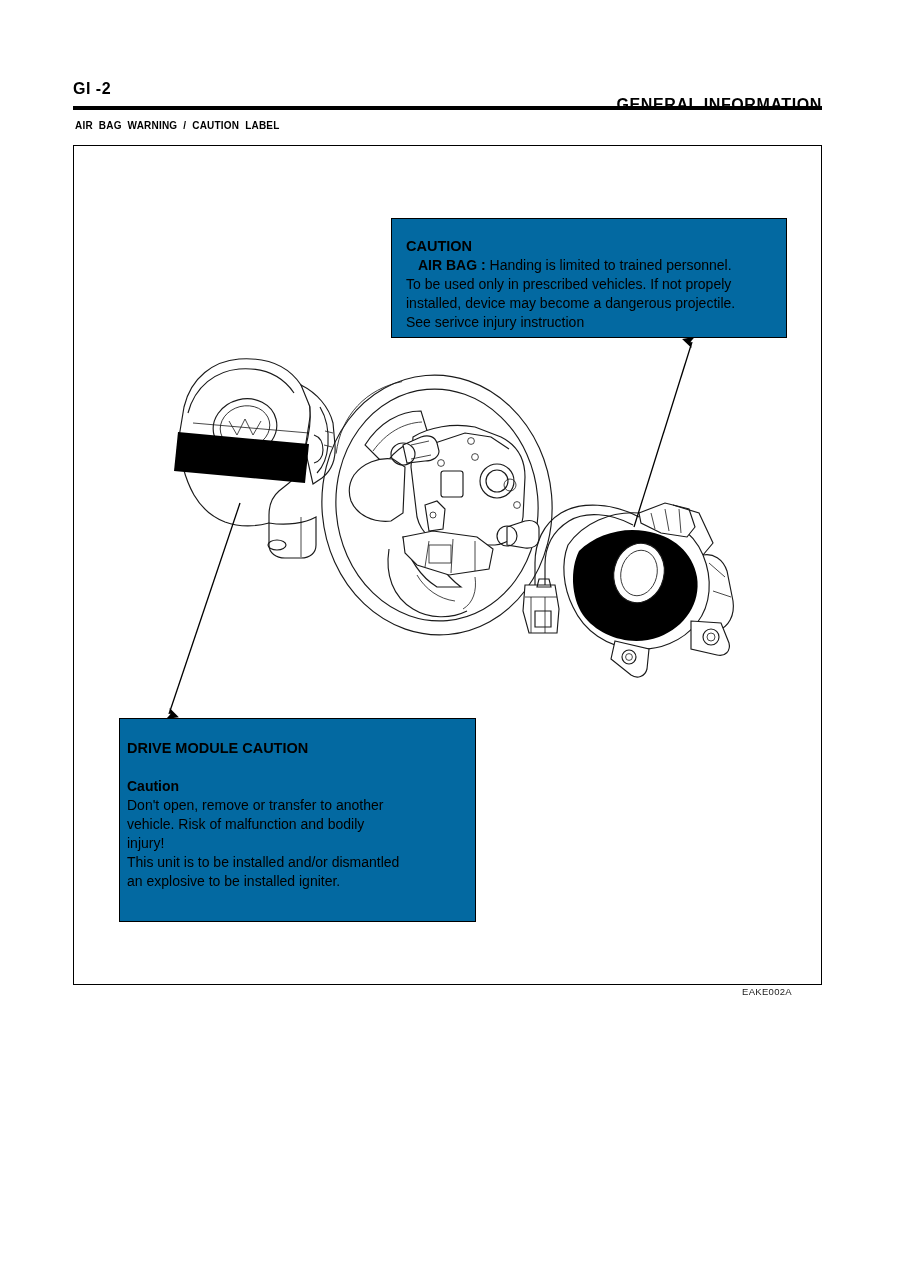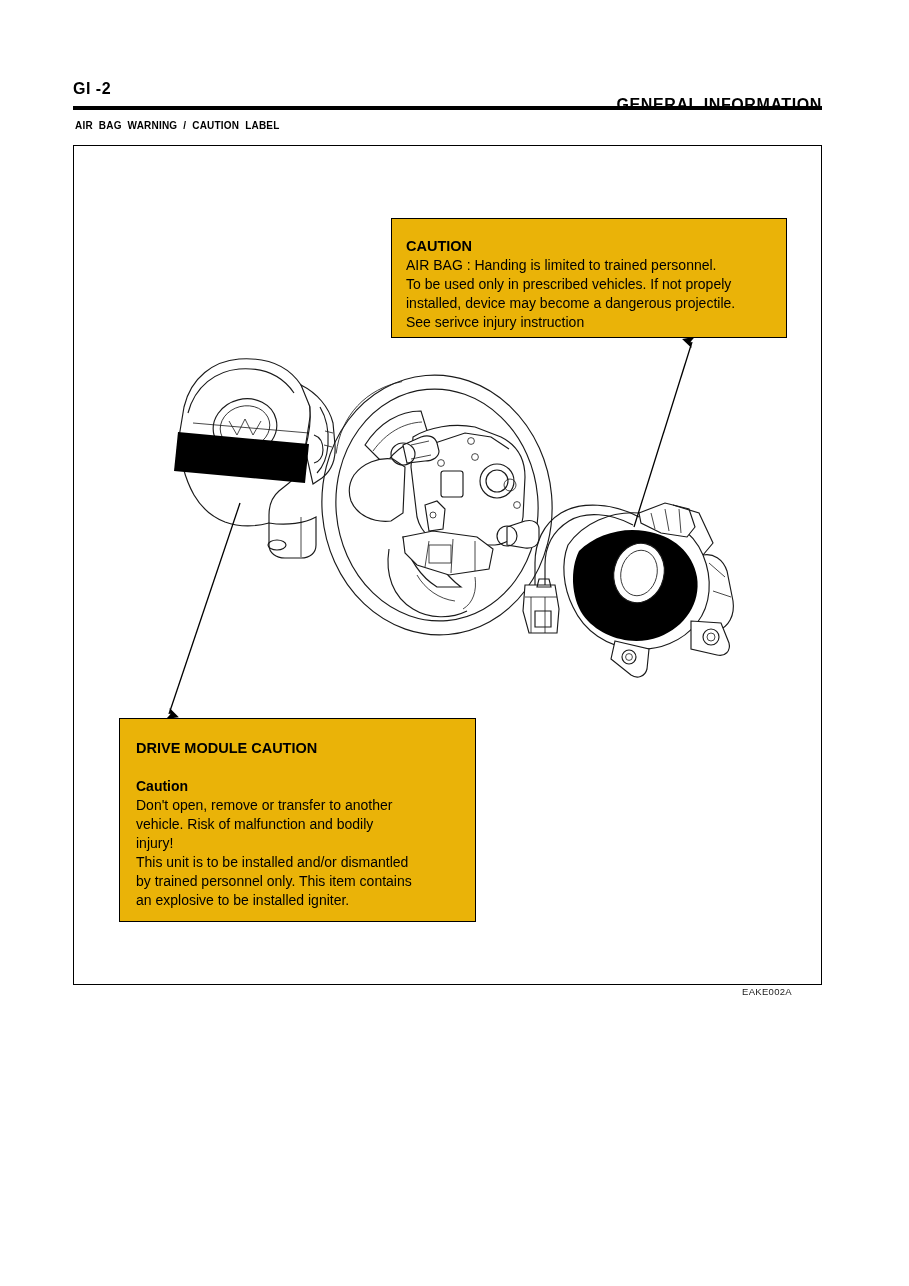--- a/index.html
+++ b/index.html
@@ -78,52 +78,52 @@
     top: 986px;
     font-size: 9.5px;
     letter-spacing: 0.3px;
     color: #222222;
   }
 
   
   .callout-box {
     position: absolute;
     border: 1.6px solid #000000;
-    background: #eab308;
+    background: #0369a1;
     box-sizing: border-box;
   }
   #caution-box {
     left: 391px;
     top: 218px;
     width: 396px;
     height: 120px;
     padding: 18px 0 0 14px;
   }
   #drive-module-box {
     left: 119px;
     top: 718px;
     width: 357px;
     height: 204px;
-    padding: 20px 0 0 16px;
+    padding: 20px 0 0 7px;
   }
 
   .callout-line {
     font-size: 14px;
     line-height: 19px;
     white-space: nowrap;
   }
   .callout-line.bold { font-weight: bold; }
   .callout-heading {
     font-size: 14.5px;
     font-weight: bold;
     line-height: 19px;
     white-space: nowrap;
   }
   .spacer-line { height: 19px; }
-  .inline-bold { font-weight: normal; }
+  .inline-bold { font-weight: bold; margin-left: 12px; }
 
   
   #leader-arrows {
     position: absolute;
     left: 0;
     top: 0;
     width: 909px;
     height: 1286px;
     pointer-events: none;
   }
@@ -391,17 +391,16 @@
 </div>
 
 <div class="callout-box" id="drive-module-box">
   <div class="callout-heading">DRIVE MODULE CAUTION</div>
   <div class="spacer-line"></div>
   <div class="callout-line bold">Caution</div>
   <div class="callout-line">Don't open, remove or transfer  to another</div>
   <div class="callout-line">vehicle. Risk of malfunction and bodily</div>
   <div class="callout-line">injury!</div>
   <div class="callout-line">This unit is to be installed and/or dismantled</div>
-  <div class="callout-line">by trained personnel only. This item contains</div>
   <div class="callout-line">an explosive to be installed igniter.</div>
 </div>
 
 <div id="figure-id">EAKE002A</div>
 
 </body></html>

